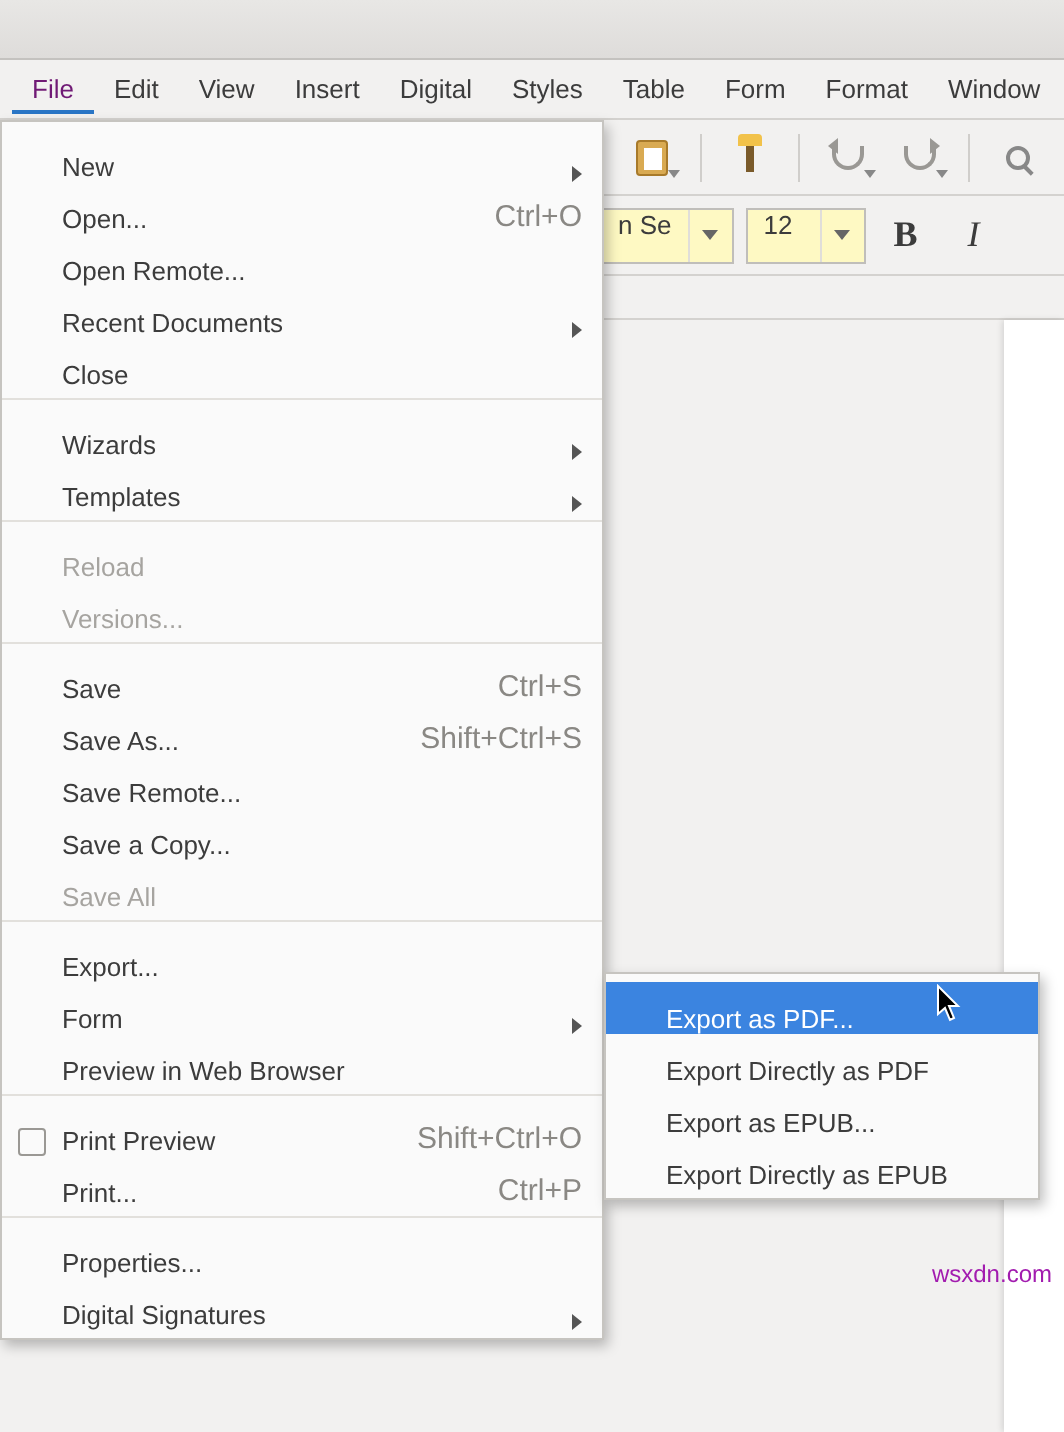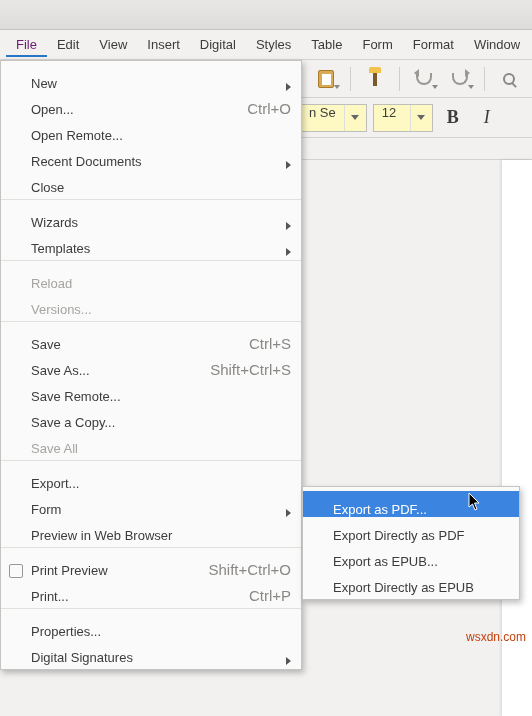--- a/index.html
+++ b/index.html
@@ -172,21 +172,21 @@
     left: 468px;
     width: 14px; height: 20px;
     pointer-events: none;
   }
 
   .watermark {
     position: absolute;
     right: 6px;
     bottom: 72px;
     font-size: 12px;
-    color: #c2410c;
+    color: #a21caf;
     transform: rotate(0deg);
   }
 
   
   .icon-paste { width:16px; height:18px; background:#d9aa52; border:1px solid #a87a2a; border-radius:2px; position:relative;}
   .icon-paste::before { content:""; position:absolute; top:3px; left:3px; right:2px; bottom:2px; background:#fff;}
   .icon-brush { width:4px; height:14px; background:#7a5a2a; position:relative; }
   .icon-brush::before { content:""; position:absolute; top:-5px; left:-4px; width:12px; height:6px; background:#f2c24a; border-radius:2px 2px 0 0;}
   .icon-undo, .icon-redo {
     width:16px; height:12px; border:2px solid #9a9894; border-top:none;

